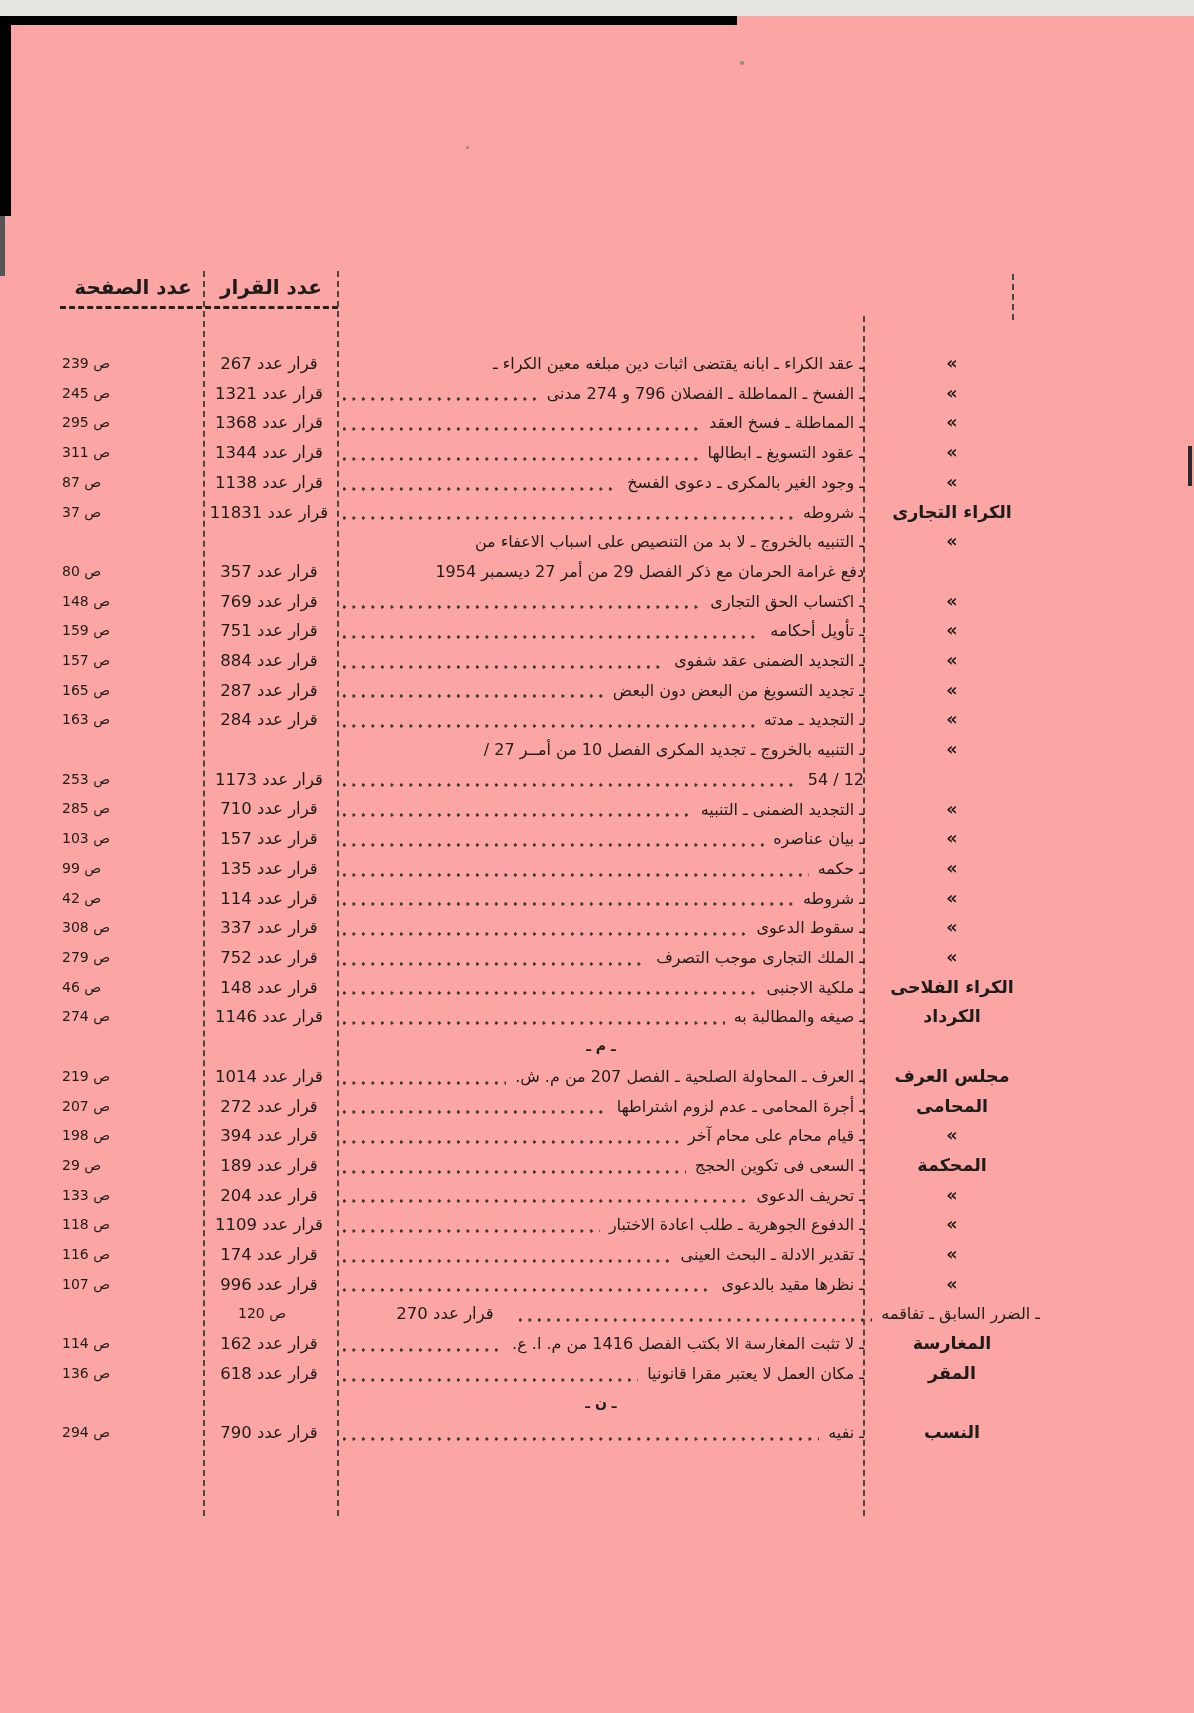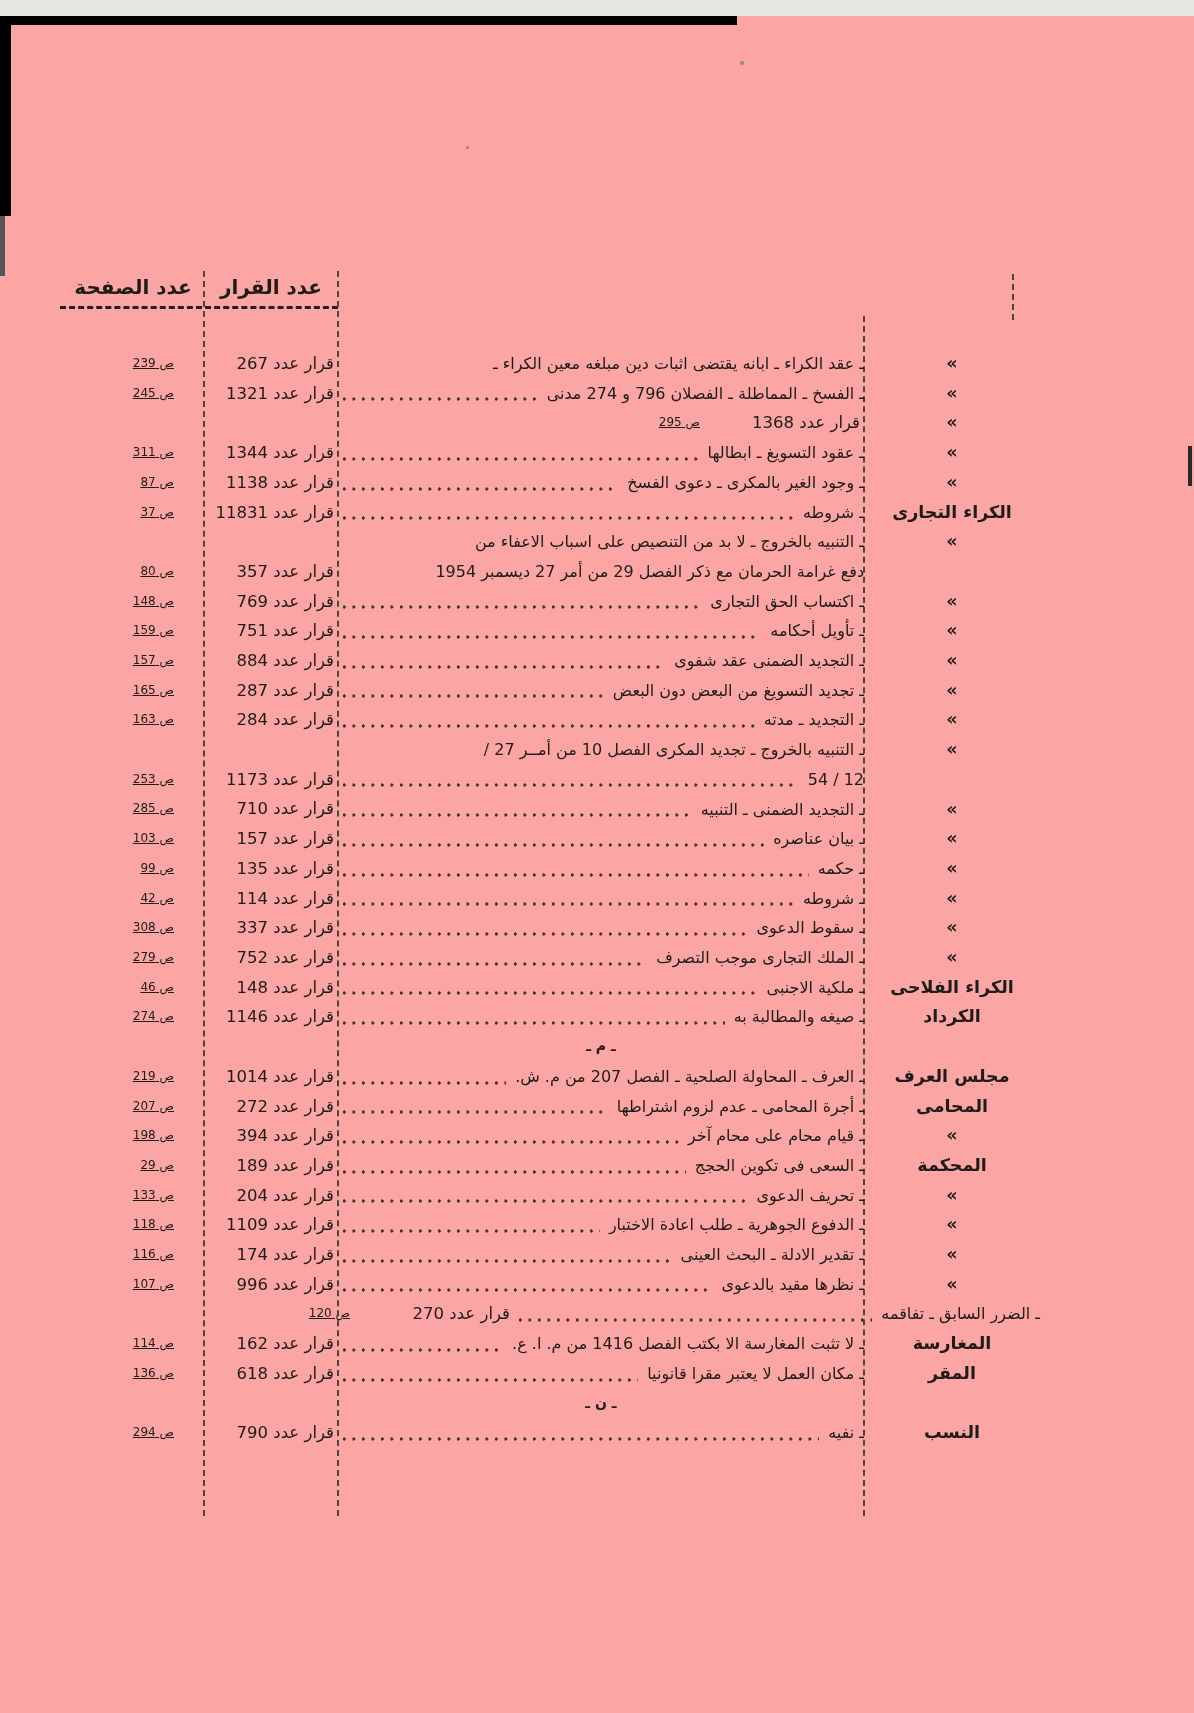--- a/index.html
+++ b/index.html
@@ -29,24 +29,24 @@
   .cat .catline{height:29.7px;line-height:29.7px;white-space:nowrap;}
   .cat.top{align-self:flex-start;}
   .desc{width:526px;font-size:16px;}
   .desc .line{height:29.7px;display:flex;align-items:stretch;}
   .desc .t{line-height:29.7px;white-space:nowrap;}
   .leader{
     flex:1 1 auto;align-self:flex-end;height:4px;margin:0 9px 7px 4px;
     background-image:radial-gradient(circle at 2.2px 2px,#3b382f 1.45px,rgba(0,0,0,0) 1.8px);
     background-size:9.5px 4px;background-repeat:repeat-x;
   }
-  .dec{width:134px;text-align:right;padding-right:4px;box-sizing:border-box;
+  .dec{width:134px;text-align:center;padding-right:4px;box-sizing:border-box;
        font-size:16.5px;line-height:29.7px;white-space:nowrap;}
-  .pg{width:142px;text-align:right;padding-right:30px;box-sizing:border-box;
-      font-size:12px;line-height:29.7px;white-space:nowrap;text-decoration:underline;}
+  .pg{width:142px;text-align:left;padding-right:30px;box-sizing:border-box;
+      font-size:14px;line-height:29.7px;white-space:nowrap;}
   .seprow .desc{text-align:center;font-weight:bold;font-size:14px;line-height:29.7px;}
 </style>
 </head>
 <body>
 
 <div class="sheet">
 
   <div class="art" style="left:0;top:0;width:737px;height:9px;"></div>
   <div class="art" style="left:0;top:0;width:11px;height:200px;"></div>
   <div class="art" style="left:0;top:200px;width:5px;height:60px;background:#555;"></div>
@@ -90,20 +90,26 @@
           </div>
         </div>
       <div class="cell dec">قرار عدد 1321</div>
       <div class="cell pg">ص 245</div>
     </div>
 
     <div class="row">
       <div class="cell cat">
           <div class="catline">»</div>
         </div>
+      <div class="cell desc">
+          <div class="line">
+            <span class="t">ـ المماطلة ـ فسخ العقد</span>
+            <span class="leader"></span>
+          </div>
+        </div>
       <div class="cell dec">قرار عدد 1368</div>
       <div class="cell pg">ص 295</div>
     </div>
 
     <div class="row">
       <div class="cell cat">
           <div class="catline">»</div>
         </div>
       <div class="cell desc">
           <div class="line">

